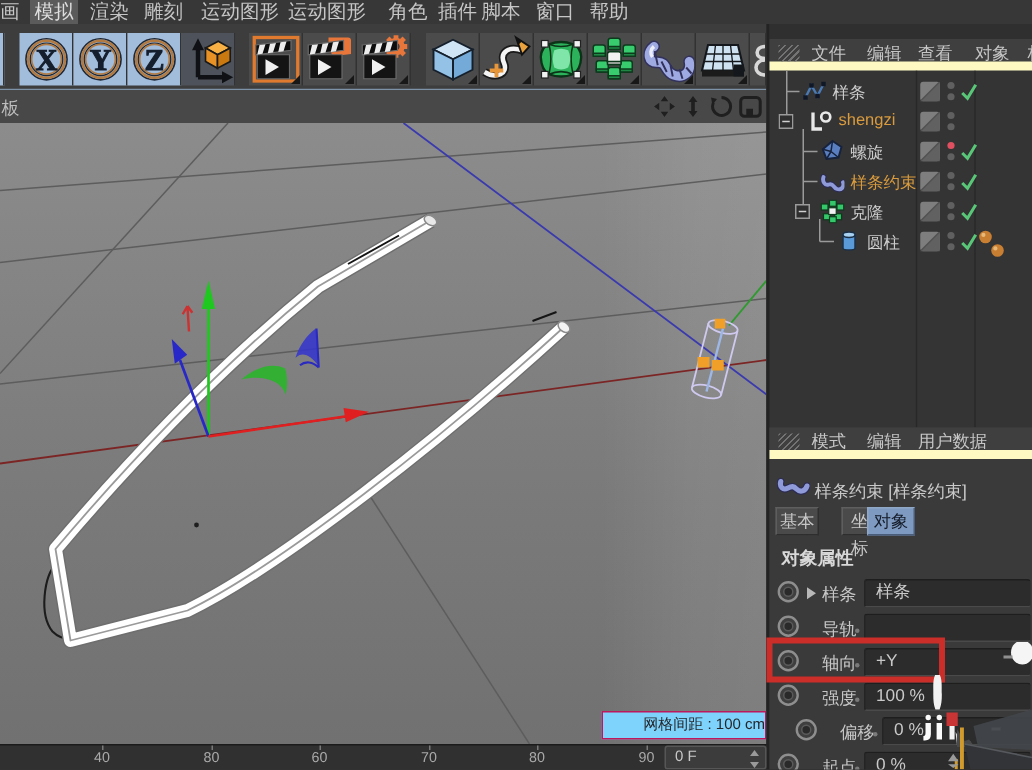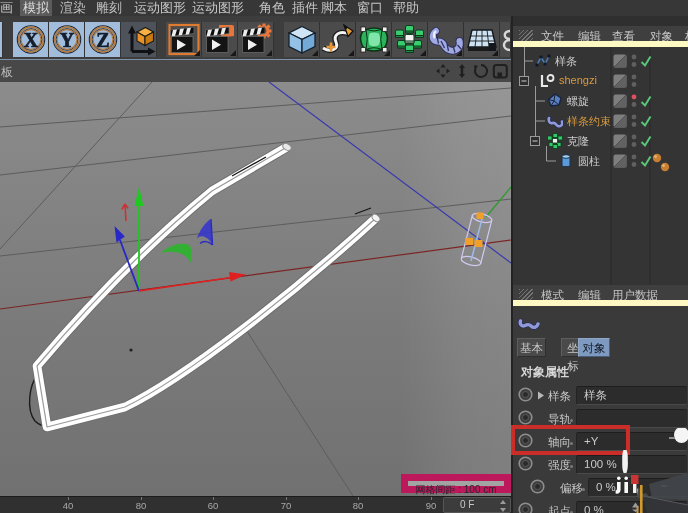--- a/index.html
+++ b/index.html
@@ -28,22 +28,22 @@
 
   
   #viewport{left:0;top:59px;width:511px;height:437px;overflow:hidden;}
   #vp-header{position:absolute;left:0;top:0;width:511px;height:23px;background:#484848;border-top:1px solid #7d92a6;}
   #vp-title{position:absolute;left:1px;top:4px;font-size:12px;color:#bdbdbd;}
   #vp-nav{position:absolute;right:3px;top:4px;}
   #vp-canvas{position:absolute;left:0;top:23px;width:511px;height:414px;
     background:linear-gradient(180deg,#8c8c8c 0%,#838383 30%,#7a7a7a 60%,#717171 100%);}
   #vp-light{position:absolute;left:400px;top:23px;width:111px;height:414px;
     background:linear-gradient(90deg,rgba(255,255,255,0) 0%,rgba(255,255,255,0.07) 55%,rgba(255,255,255,0.09) 100%);}
-  #grid-label{position:absolute;left:401px;top:415px;width:110px;height:19px;background:#a3a3a3;
-    border:7px solid #be185d;color:#26262a;font-size:10px;line-height:17px;text-align:center;}
+  #grid-label{position:absolute;left:401px;top:415px;width:110px;height:19px;background:#7dd3fc;
+    border:1px solid #be185d;color:#26262a;font-size:10px;line-height:17px;text-align:right;}
 
   
   #rpanel{left:511px;top:16px;width:177px;height:497px;background:var(--panel);border-left:2px solid #232323;}
   #rpanel:before{content:"";position:absolute;left:0;top:0;width:175px;height:10px;background:#2f2f2f;}
   .pmenu{position:absolute;left:0;width:175px;height:21px;background:var(--panelmenu);border-bottom:6px solid #fef9c3;overflow:hidden;}
   .pmenu .mi{position:absolute;top:0;height:21px;line-height:21px;font-size:11.5px;color:#c6c6c6;white-space:nowrap;}
   .grip{position:absolute;left:6px;top:4px;width:14px;height:13px;
     background-image:repeating-linear-gradient(135deg,#7d7d7d 0 1px,transparent 1px 3px);opacity:.85;}
   #om-tree{position:absolute;left:0;top:31px;width:175px;height:238px;}
   .trow{position:absolute;left:0;width:175px;height:20px;}
@@ -62,21 +62,21 @@
     border-radius:2px;border-top:1px solid #1e1e1e;border-left:1px solid #242424;border-bottom:1px solid #4a4a4a;
     font-size:11.5px;color:#c9c9c9;line-height:17px;padding-left:7px;}
   .adot{position:absolute;left:57px;top:11px;width:3px;height:3px;border-radius:50%;background:#7a7a7a;}
   #red-box{position:absolute;left:-2px;top:140px;width:119px;height:30px;border:4px solid var(--hl-red);}
 
   
   #timeline{left:0;top:496px;width:511px;height:17px;background:#303030;border-top:1px solid #1b1b1b;}
   .tick-num{position:absolute;top:3px;font-size:9.5px;color:#a9a9a9;transform:translateX(-50%);}
   .tickmark{position:absolute;top:0;width:1px;height:3px;background:#787878;}
   #frame-box{position:absolute;left:443px;top:0px;width:68px;height:16px;background:#3c3c3c;
-    border:1px solid #565656;border-radius:2px;color:#c9c9c9;font-size:10px;line-height:14px;padding-left:16px;}
+    border:1px solid #565656;border-radius:2px;color:#c9c9c9;font-size:10px;line-height:14px;padding-left:6px;}
 </style>
 </head>
 <body>
 
 <div id="menubar" class="abs">
   <span class="menu-item" style="left:0px">画</span>
   <span class="menu-item active" style="left:20px">模拟</span>
   <span class="menu-item" style="left:60px">渲染</span>
   <span class="menu-item" style="left:96px">雕刻</span>
   <span class="menu-item" style="left:134px">运动图形</span>
@@ -498,20 +498,21 @@
       <span class="grip"></span>
       <span class="mi" style="left:28px">模式</span>
       <span class="mi" style="left:65px">编辑</span>
       <span class="mi" style="left:99px">用户数据</span>
     </div>
 
     <svg class="abs" style="left:5px;top:30px" width="22" height="16" viewBox="0 0 22 16">
       <path d="M2.5 6 C 1.5 9.5 4 12 7 10.5 C 10 9 11 9 13 11 C 15.5 13.5 19 12.5 20 9" fill="none" stroke="#2c2c54" stroke-width="5" stroke-linecap="round"></path>
       <path d="M2.5 6 C 1.5 9.5 4 12 7 10.5 C 10 9 11 9 13 11 C 15.5 13.5 19 12.5 20 9" fill="none" stroke="#8f9ad8" stroke-width="3.4" stroke-linecap="round"></path>
     </svg>
+    <span id="am-title">样条约束 [样条约束]</span>
 
     <span class="tab" style="left:4px;width:29px">基本</span>
     <span class="tab" style="left:48px;width:24px">坐标</span>
     <span class="tab sel" style="left:65px;width:32px">对象</span>
 
     <span id="am-section">对象属性</span>
 
     <div id="am-rows">
         <div class="arow" style="top: 100px;">
           <svg class="abs" style="left:5px;top:2px" width="15" height="15">

